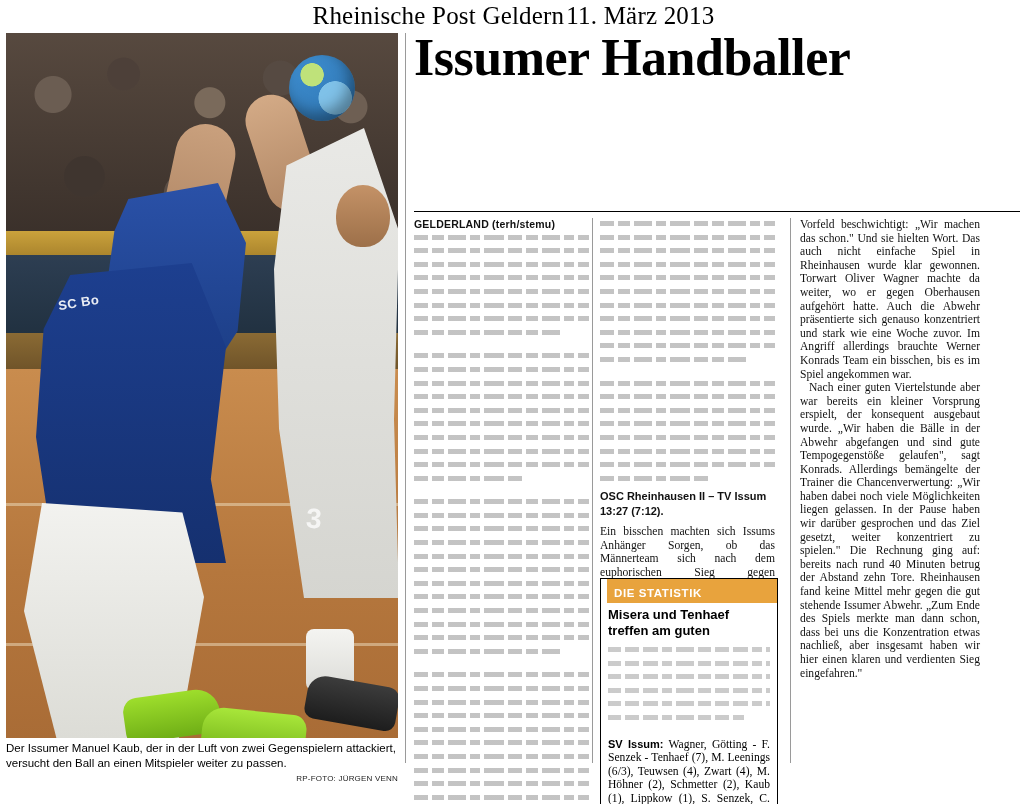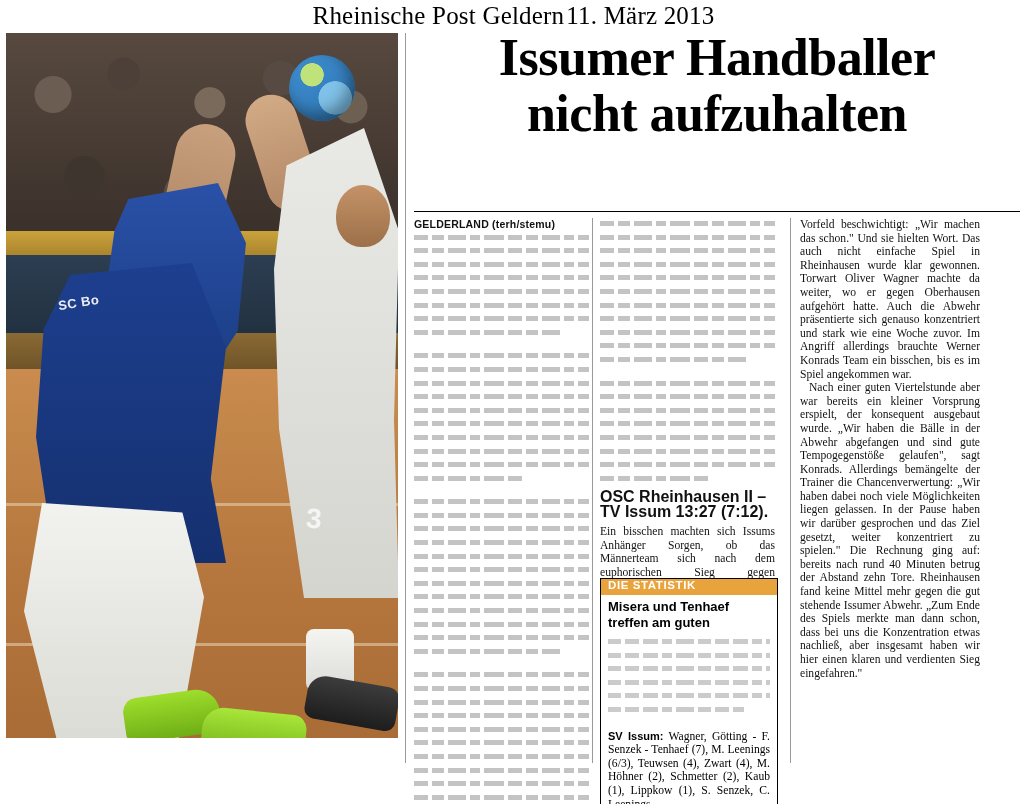--- a/index.html
+++ b/index.html
@@ -207,21 +207,20 @@
   .headline {
     position: absolute;
     left: 414px;
     top: 30px;
     width: 606px;
     font-family: "Liberation Serif", serif;
     font-weight: bold;
     font-size: 52px;
     line-height: 56px;
     letter-spacing: -0.5px;
-    text-align: center;
   }
   .subhead {
     position: absolute;
     left: 414px;
     top: 160px;
     width: 606px;
     font-family: "Liberation Serif", serif;
     font-size: 19.5px;
     line-height: 25px;
   }
@@ -279,21 +278,21 @@
     );
     opacity: .85;
   }
   .greek i.short { width: 62%; }
   .greek i.mid { width: 84%; }
   .gap { height: 10px; }
 
   .result {
     font-family: "Liberation Sans", sans-serif;
     font-weight: bold;
-    font-size: 16px;
+    font-size: 11px;
     line-height: 15px;
     text-align: left;
     margin-top: 6px;
     margin-bottom: 6px;
   }
   p.real {
     margin: 0 0 0 0;
     text-indent: 0;
   }
   p.real + p.real { text-indent: 9px; }
@@ -307,21 +306,22 @@
     border: 1px solid #000;
     background: #fff;
   }
   .statbox-head {
     background: #e8a33d;
     color: #fff;
     font-family: "Liberation Sans", sans-serif;
     font-weight: bold;
     font-size: 11.5px;
     letter-spacing: .6px;
-    padding: 0 6px 4px 7px;
+    padding: 8px 6px 4px 7px;
+    margin-left: 6px;
   }
   .statbox-title {
     font-family: "Liberation Sans", sans-serif;
     font-weight: bold;
     font-size: 13px;
     line-height: 16px;
     padding: 4px 7px 5px 7px;
   }
   .statbox-body {
     padding: 0 7px 7px 7px;
@@ -371,29 +371,35 @@
       <div class="pl pl-white2"></div>
       <div class="pl pl-head"></div>
       <div class="pl pl-sock"></div>
       <div class="pl pl-shoe1"></div>
       <div class="pl pl-shoe2"></div>
       <div class="pl pl-shoe3"></div>
       <div class="ph-ball"></div>
       <div class="jersey-text">SC Bo</div>
       <div class="jersey-num">3</div>
     </div>
+    <div class="caption">
+      <span>Der Issumer Manuel Kaub, der in der Luft von zwei Gegenspielern attackiert, versucht den Ball an einen Mitspieler weiter zu passen.</span>
+      <div class="caption-row2">
+        <span></span>
+        <span class="credit">RP-FOTO: JÜRGEN VENN</span>
+      </div>
+    </div>
   </div>
 
   <div class="vrule" style="left:405px; top:33px; height:730px;"></div>
   <div class="vrule" style="left:592px; top:218px; height:545px;"></div>
   <div class="vrule" style="left:790px; top:218px; height:545px;"></div>
 
   <div class="headline">
     <div>Issumer Handballer</div>
-    <div>nicht aufzuhalten</div>
   </div>
 
 
   <div class="rule" style="left:414px; top:211px; width:606px; height:1px;"></div>
 
   <div class="col col-1">
     <div class="dateline">
       <span>GELDERLAND</span>
       <span class="src">(terh/stemu)</span>
     </div>

